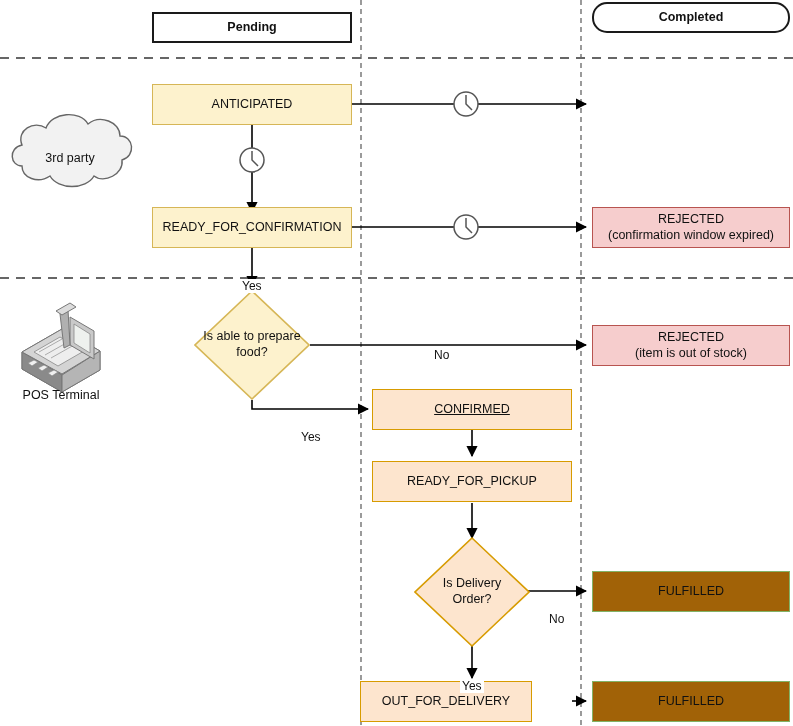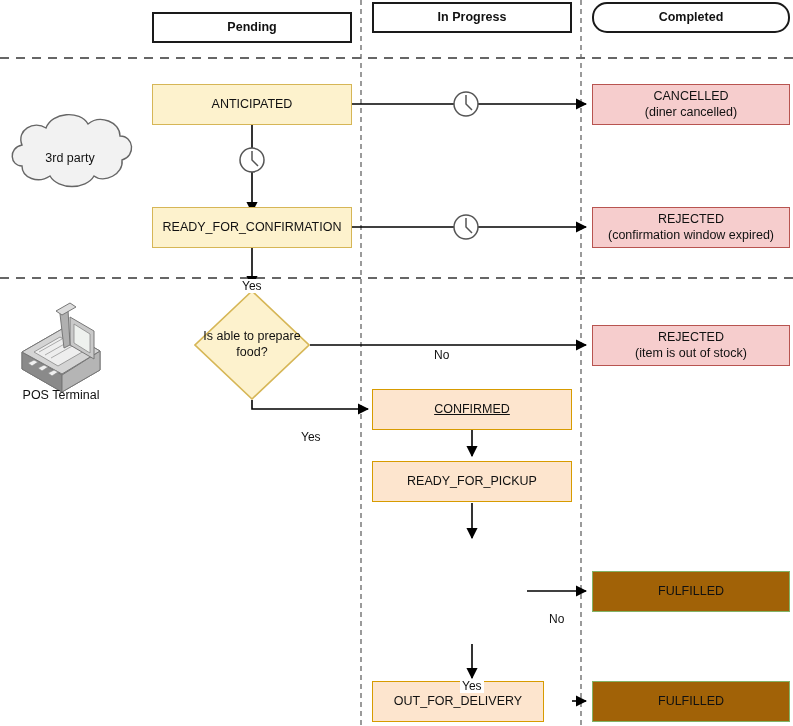--- a/index.html
+++ b/index.html
@@ -185,42 +185,35 @@
     <line x1="527" y1="591" x2="586" y2="591" stroke="#000000" stroke-width="1.6" marker-end="url(#arrow)"></line>
 
     <line x1="472" y1="644" x2="472" y2="678" stroke="#000000" stroke-width="1.6" marker-end="url(#arrow)"></line>
 
     <line x1="572" y1="701" x2="586" y2="701" stroke="#000000" stroke-width="1.6" marker-end="url(#arrow)"></line>
   </svg>
 
   <div class="node lane-header" style="left:152px; top:12px; width:200px; height:31px;">
     <span>Pending</span>
   </div>
-  <div class="node lane-header" style="left:372px; top:2px; width:200px; height:31px;">
-    <span>In Progress</span>
-  </div>
   <div class="node lane-header" style="left:592px; top:2px; width:198px; height:31px;border-radius:15px;">
     <span>Completed</span>
   </div>
 
   <div class="cloud-label" style="left:10px; top:151px;">
     <span>3rd party</span>
   </div>
   <div class="actor-label" style="left:10px; top:388px; width:102px;">
     <span>POS Terminal</span>
   </div>
 
   <div class="node state-yellow" style="left:152px; top:84px; width:200px; height:41px;">
     <span>ANTICIPATED</span>
   </div>
 
-  <div class="node state-red" style="left:592px; top:84px; width:198px; height:41px; flex-direction:column;">
-    <span>CANCELLED</span>
-    <span>(diner cancelled)</span>
-  </div>
 
   <div class="node state-yellow" style="left:152px; top:207px; width:200px; height:41px;">
     <span>READY_FOR_CONFIRMATION</span>
   </div>
 
   <div class="node state-red" style="left:592px; top:207px; width:198px; height:41px; flex-direction:column;">
     <span>REJECTED</span>
     <span>(confirmation window expired)</span>
   </div>
 
@@ -240,26 +233,35 @@
   </div>
 
   <div class="node state-orange" style="left:372px; top:389px; width:200px; height:41px;text-decoration:underline;">
     <span>CONFIRMED</span>
   </div>
 
   <div class="node state-orange" style="left:372px; top:461px; width:200px; height:41px;">
     <span>READY_FOR_PICKUP</span>
   </div>
 
+  <div class="diamond-wrap" style="left:414px; top:537px; width:116px; height:110px;">
+    <svg width="116" height="110" viewBox="0 0 116 110" xmlns="http://www.w3.org/2000/svg">
+      <polygon points="58,1 115,55 58,109 1,55" fill="#fde5ce" stroke="#d79b00" stroke-width="1.6"></polygon>
+    </svg>
+    <div class="dlabel" style="flex-direction:column;">
+      <span>Is Delivery</span>
+      <span>Order?</span>
+    </div>
+  </div>
 
   <div class="node state-green" style="left:592px; top:571px; width:198px; height:41px;">
     <span>FULFILLED</span>
   </div>
 
-  <div class="node state-orange" style="left:372px; top:681px; width:172px; height:41px;">
+  <div class="node state-orange" style="left:360px; top:681px; width:172px; height:41px;">
     <span>OUT_FOR_DELIVERY</span>
   </div>
 
   <div class="node state-green" style="left:592px; top:681px; width:198px; height:41px;">
     <span>FULFILLED</span>
   </div>
 
   <div class="edge-label" style="left:240px; top:251px;">
     <span>Yes</span>
   </div>

